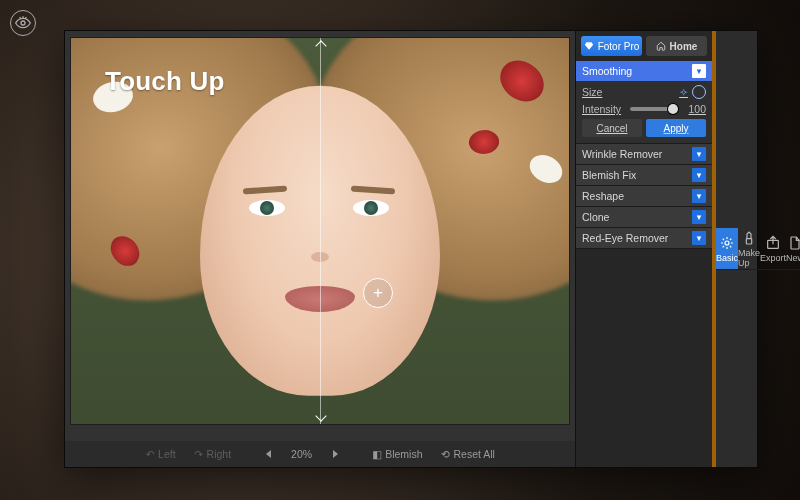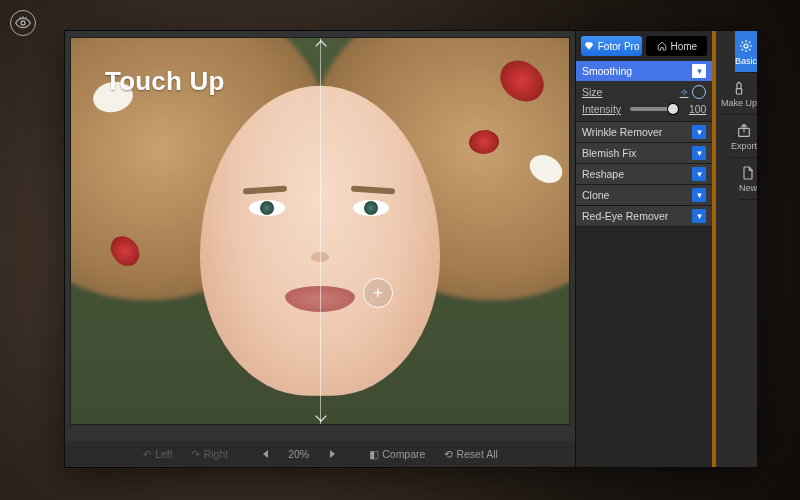--- a/index.html
+++ b/index.html
@@ -78,21 +78,21 @@
   .bb-icon { width:10px; height:10px; display:inline-flex; align-items:center; justify-content:center;}
   .tri-l, .tri-r { width:0; height:0; border-top:4px solid transparent; border-bottom:4px solid transparent; }
   .tri-l { border-right:5px solid currentColor;}
   .tri-r { border-left:5px solid currentColor;}
 
   
   .panel { width:142px; background:#262626; border-right:4px solid #a16207; display:flex; flex-direction:column; font-size:10.5px;}
   .panel-top { display:flex; gap:4px; padding:5px;}
   .pill { flex:1; height:20px; border-radius:3px; display:flex; align-items:center; justify-content:center; gap:4px; font-size:10px;}
   .pill.blue { background:linear-gradient(#3f8ff5,#1f6fe0); color:#fff; }
-  .pill.dark { background:#000000; color:#d8d8d8; }
+  .pill.dark { background:#404040; color:#d8d8d8;font-weight:bold; }
   .pill svg, .pill .glyph { width:10px; height:10px; }
 
   .section { border-bottom:1px solid #1b1b1b; }
   .sec-head { height:20px; background:#3a3a3a; display:flex; align-items:center; justify-content:space-between; padding:3px 6px; color:#d8d8d8;}
   .sec-head.active { background:#4573e8; color:#fff; }
   .sec-head .tick { width:14px; height:14px; background:#1f6fe0; display:flex; align-items:center;justify-content:center; color:#fff; border-radius:1px; font-size:9px;}
   .sec-head.active .tick { background:#fff; color:#1f6fe0;}
   .sec-body { background:#2f2f2f; padding:4px 6px 6px; display:flex; flex-direction:column; gap:4px;text-decoration:underline;}
   .row { display:flex; align-items:center; justify-content:space-between; gap:4px;}
   .row .lab { color:#bcbcbc; width:44px;}
@@ -100,21 +100,21 @@
   .slider .fill { position:absolute; left:0; top:0; bottom:0; background:#888; border-radius:2px;}
   .slider .knob { position:absolute; top:-3px; width:10px; height:10px; background:#dcdcdc; border-radius:50%; box-shadow:0 0 0 1px #000;}
   .val { width:24px; text-align:right; color:#bcbcbc;}
   .brush { width:14px; height:14px; border:1px solid #9fc3ff; border-radius:50%;}
   .btn-row { display:flex; gap:4px;}
   .btn { flex:1; height:18px; border-radius:2px; display:flex; align-items:center; justify-content:center; font-size:10px;}
   .btn.cancel { background:#3c3c3c; color:#ccc;}
   .btn.apply { background:#2f7bdf; color:#fff;}
 
   
-  .rail { width:41px; background:#2c2c2c; display:flex; flex-direction:column; align-items:flex-end;}
+  .rail { width:41px; background:#2c2c2c; display:flex; flex-direction:row; align-items:center;}
   .rail-item { height:42px; display:flex; flex-direction:column; align-items:center; justify-content:center; gap:2px; color:#b8b8b8; font-size:9px; border-bottom:1px solid #1d1d1d;}
   .rail-item.active { background:#2f7bdf; color:#fff;}
   .rail-item svg { width:16px; height:16px;}
   .rail-sep { height:1px; background:#111; margin:0;}
 </style>
 </head>
 <body>
 
 <div class="eye-btn">
   <svg viewBox="0 0 24 24" fill="none" stroke="currentColor" stroke-width="2">
@@ -177,21 +177,21 @@
             <span>20%</span>
           </div>
         <div class="bb-btn">
             <span class="bb-icon">
               <span class="tri-r"></span>
             </span>
           </div>
         <span class="bb-sep"></span>
         <div class="bb-btn">
           <span class="bb-icon">◧</span>
-          <span>Compare</span>
+          <span>Blemish</span>
         </div>
         <div class="bb-btn">
           <span class="bb-icon">⟲</span>
           <span>Reset All</span>
         </div>
       </div>
     </div>
 
     <div class="panel">
       <div class="panel-top">
@@ -222,20 +222,28 @@
             <span class="brush"></span>
           </div>
           <div class="row">
             <span class="lab">Intensity</span>
             <div class="slider">
               <div class="fill" style="width:100%"></div>
               <div class="knob" style="left:calc(100% - 10px)"></div>
             </div>
             <span class="val">100</span>
           </div>
+          <div class="btn-row">
+            <div class="btn cancel">
+                <span>Cancel</span>
+              </div>
+            <div class="btn apply">
+                <span>Apply</span>
+              </div>
+          </div>
         </div>
       </div>
 
       <div class="section">
           <div class="sec-head">
         <span>Wrinkle Remover</span>
         <span class="tick alt">▾</span>
       </div>
         </div>
       <div class="section">

